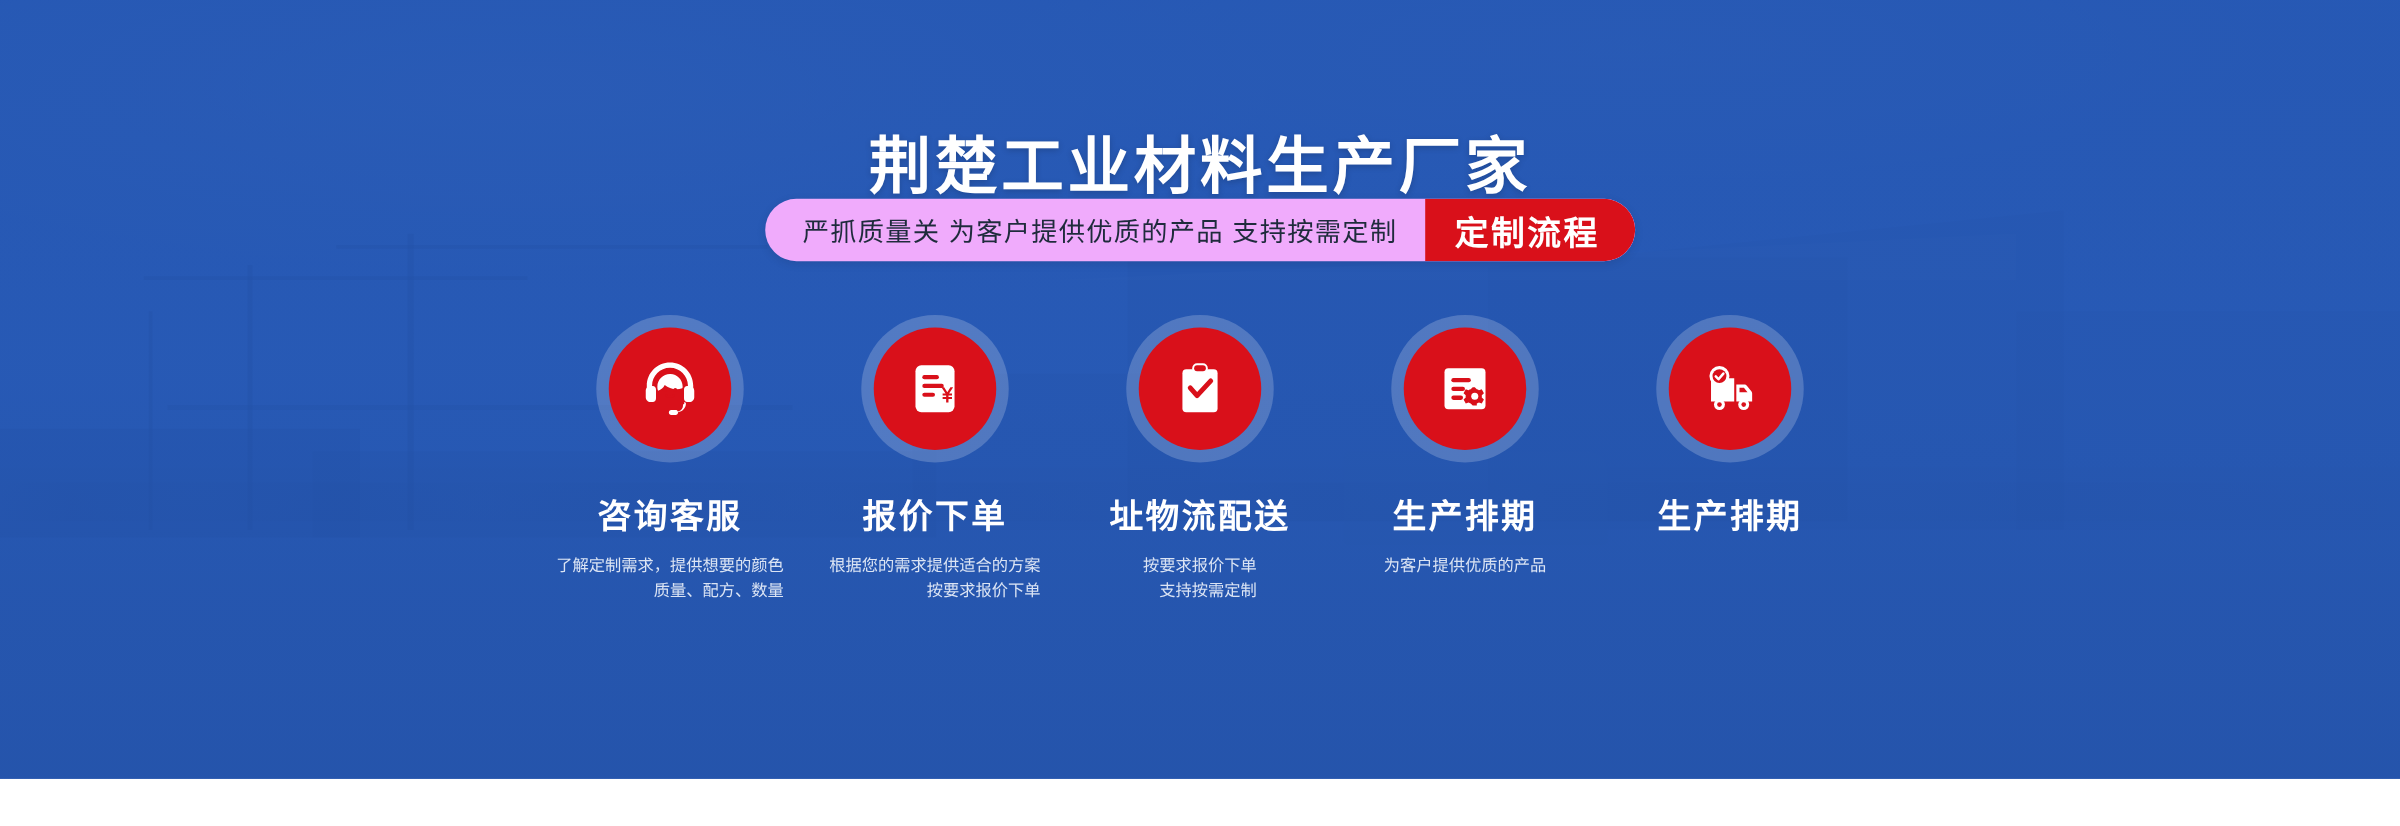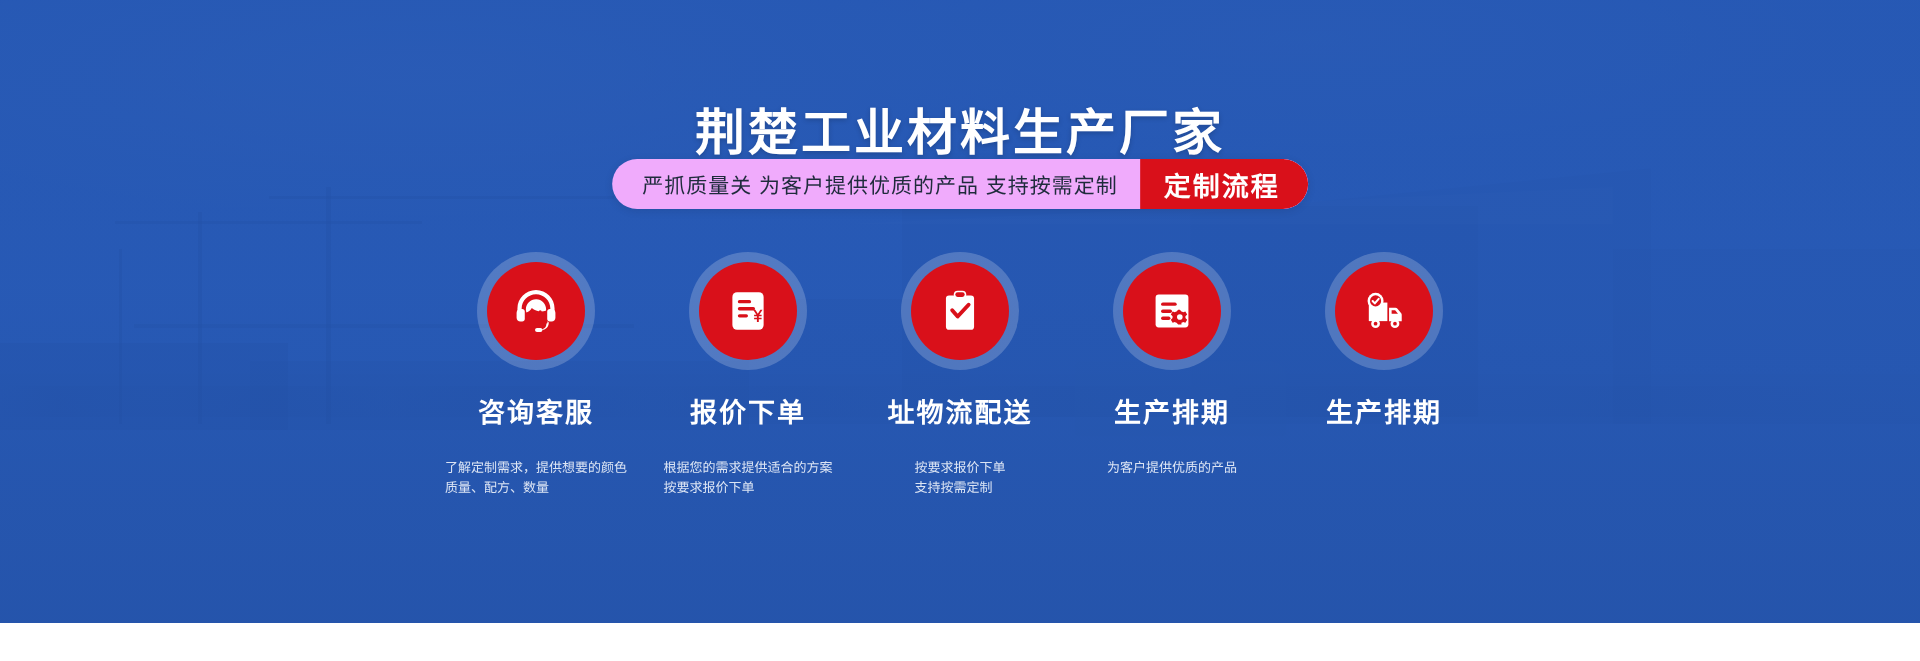--- a/index.html
+++ b/index.html
@@ -158,25 +158,25 @@
   .icon-disc svg { display: block; }
   .step-title {
     margin-top: 21px;
     color: #ffffff;
     font-size: 27px;
     font-weight: bold;
     letter-spacing: 2px;
     white-space: nowrap;
   }
   .step-desc {
-    margin-top: 28px;
+    margin-top: 13px;
     color: #e5ecf8;
     font-size: 13px;
     line-height: 20px;
-    text-align: left;
+    text-align: right;
     opacity: 0.95;
   }
   .step-desc span { display: block; white-space: nowrap; }
 </style>
 </head>
 <body>
 
 <div class="banner">
 
   <div class="bg-photo">

